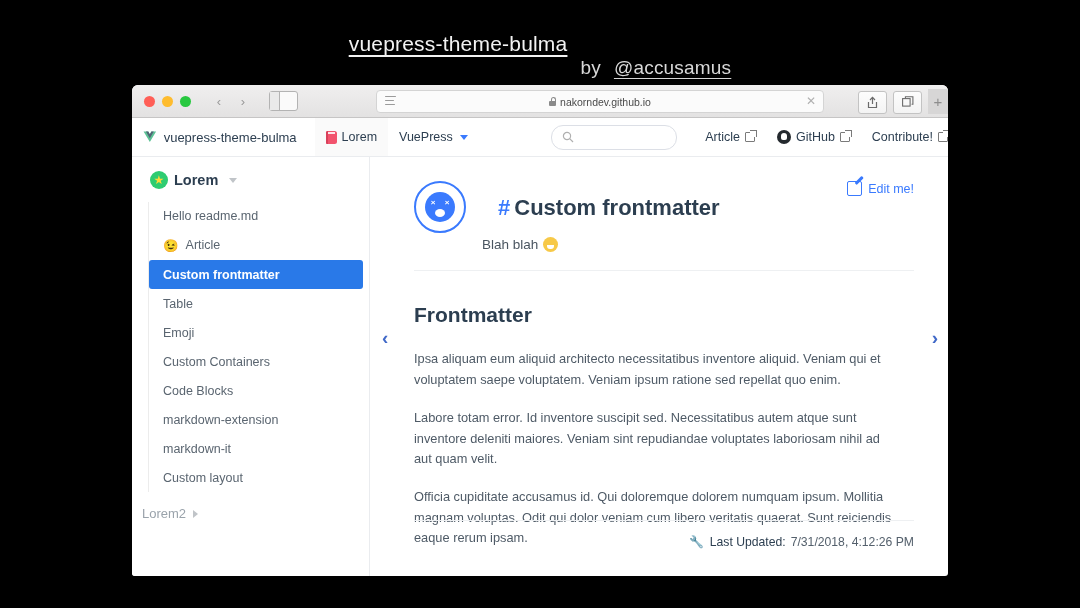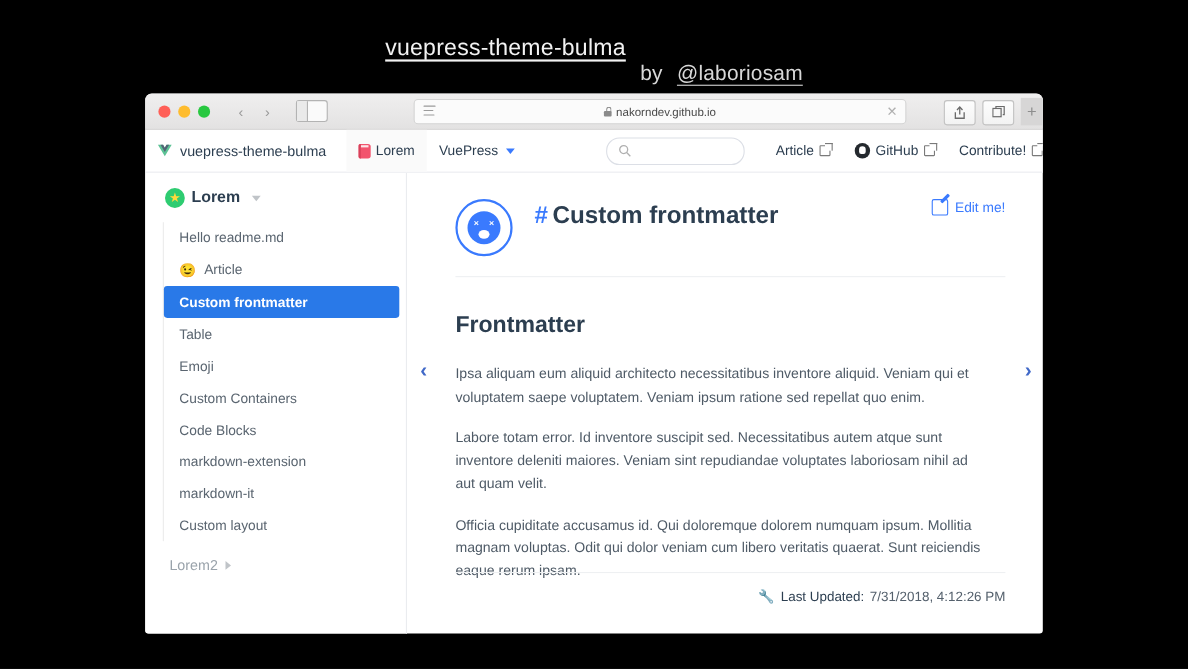--- a/index.html
+++ b/index.html
@@ -279,21 +279,21 @@
   .sb-item.active {
     background: #2979e8;
     color: #ffffff;
     font-weight: bold;
     border-radius: 3px;
     margin-right: 6px;
     height: 29px;
   }
   .sb-sub {
     margin-top: 14px;
-    padding-left: 22px;
+    padding-left: 10px;
     display: flex; align-items: center; gap: 7px;
     font-size: 13px;
     color: #9aa3ab;
     text-align: center;
   }
   .sb-sub .arr {
     width: 0; height: 0;
     border-top: 4px solid transparent;
     border-bottom: 4px solid transparent;
     border-left: 5px solid #c0c4c8;
@@ -339,21 +339,21 @@
   .avatar .face .m {
     position: absolute; left: 10px; bottom: 5px;
     width: 10px; height: 8px;
     background: #fff; border-radius: 50%;
   }
   .htitle {
     font-size: 22px;
     font-weight: bold;
     color: #2c3e50;
     line-height: 1.2;
-    margin: 4px;
+    margin: 16px;
   }
   .htitle .hash { color: #3a7afe; margin-right: 4px; }
   .hsub {
     font-size: 13.5px;
     color: #4a5560;
     margin-top: 6px;
     display: flex; align-items: center; gap: 5px;
   }
   .emoji-tired {
     width: 15px; height: 15px; border-radius: 50%;
@@ -425,21 +425,21 @@
   }
   .wrench { font-size: 12px; }
   .footer .lbl { font-weight: normal; color: #2c3e50; }
 </style>
 </head>
 <body>
 
 <div class="banner">
   <span class="u">vuepress-theme-bulma</span>
   <span class="by">by</span>
-  <span class="u by">@laboriosam</span>
+  <span class="u by">@accusamus</span>
 </div>
 
 <div class="window">
 
   <div class="titlebar">
     <div class="lights">
       <div class="light red"></div>
       <div class="light yellow"></div>
       <div class="light green"></div>
     </div>
@@ -585,20 +585,24 @@
           <div class="face">
             <span class="e l">×</span>
             <span class="e r">×</span>
             <span class="m"></span>
           </div>
         </div>
         <div>
           <h1 class="htitle">
             <span class="hash">#</span><span>Custom frontmatter</span>
           </h1>
+          <div class="hsub">
+            <span>Blah blah</span>
+            <span class="emoji-tired"></span>
+          </div>
         </div>
       </div>
 
       <h2 class="h2">Frontmatter</h2>
 
       <p class="para">Ipsa aliquam eum aliquid architecto necessitatibus inventore aliquid. Veniam qui et voluptatem saepe voluptatem. Veniam ipsum ratione sed repellat quo enim.</p>
       <p class="para">Labore totam error. Id inventore suscipit sed. Necessitatibus autem atque sunt inventore deleniti maiores. Veniam sint repudiandae voluptates laboriosam nihil ad aut quam velit.</p>
       <p class="para">Officia cupiditate accusamus id. Qui doloremque dolorem numquam ipsum. Mollitia magnam voluptas. Odit qui dolor veniam cum libero veritatis quaerat. Sunt reiciendis eaque rerum ipsam.</p>
 
       <div class="footer">

